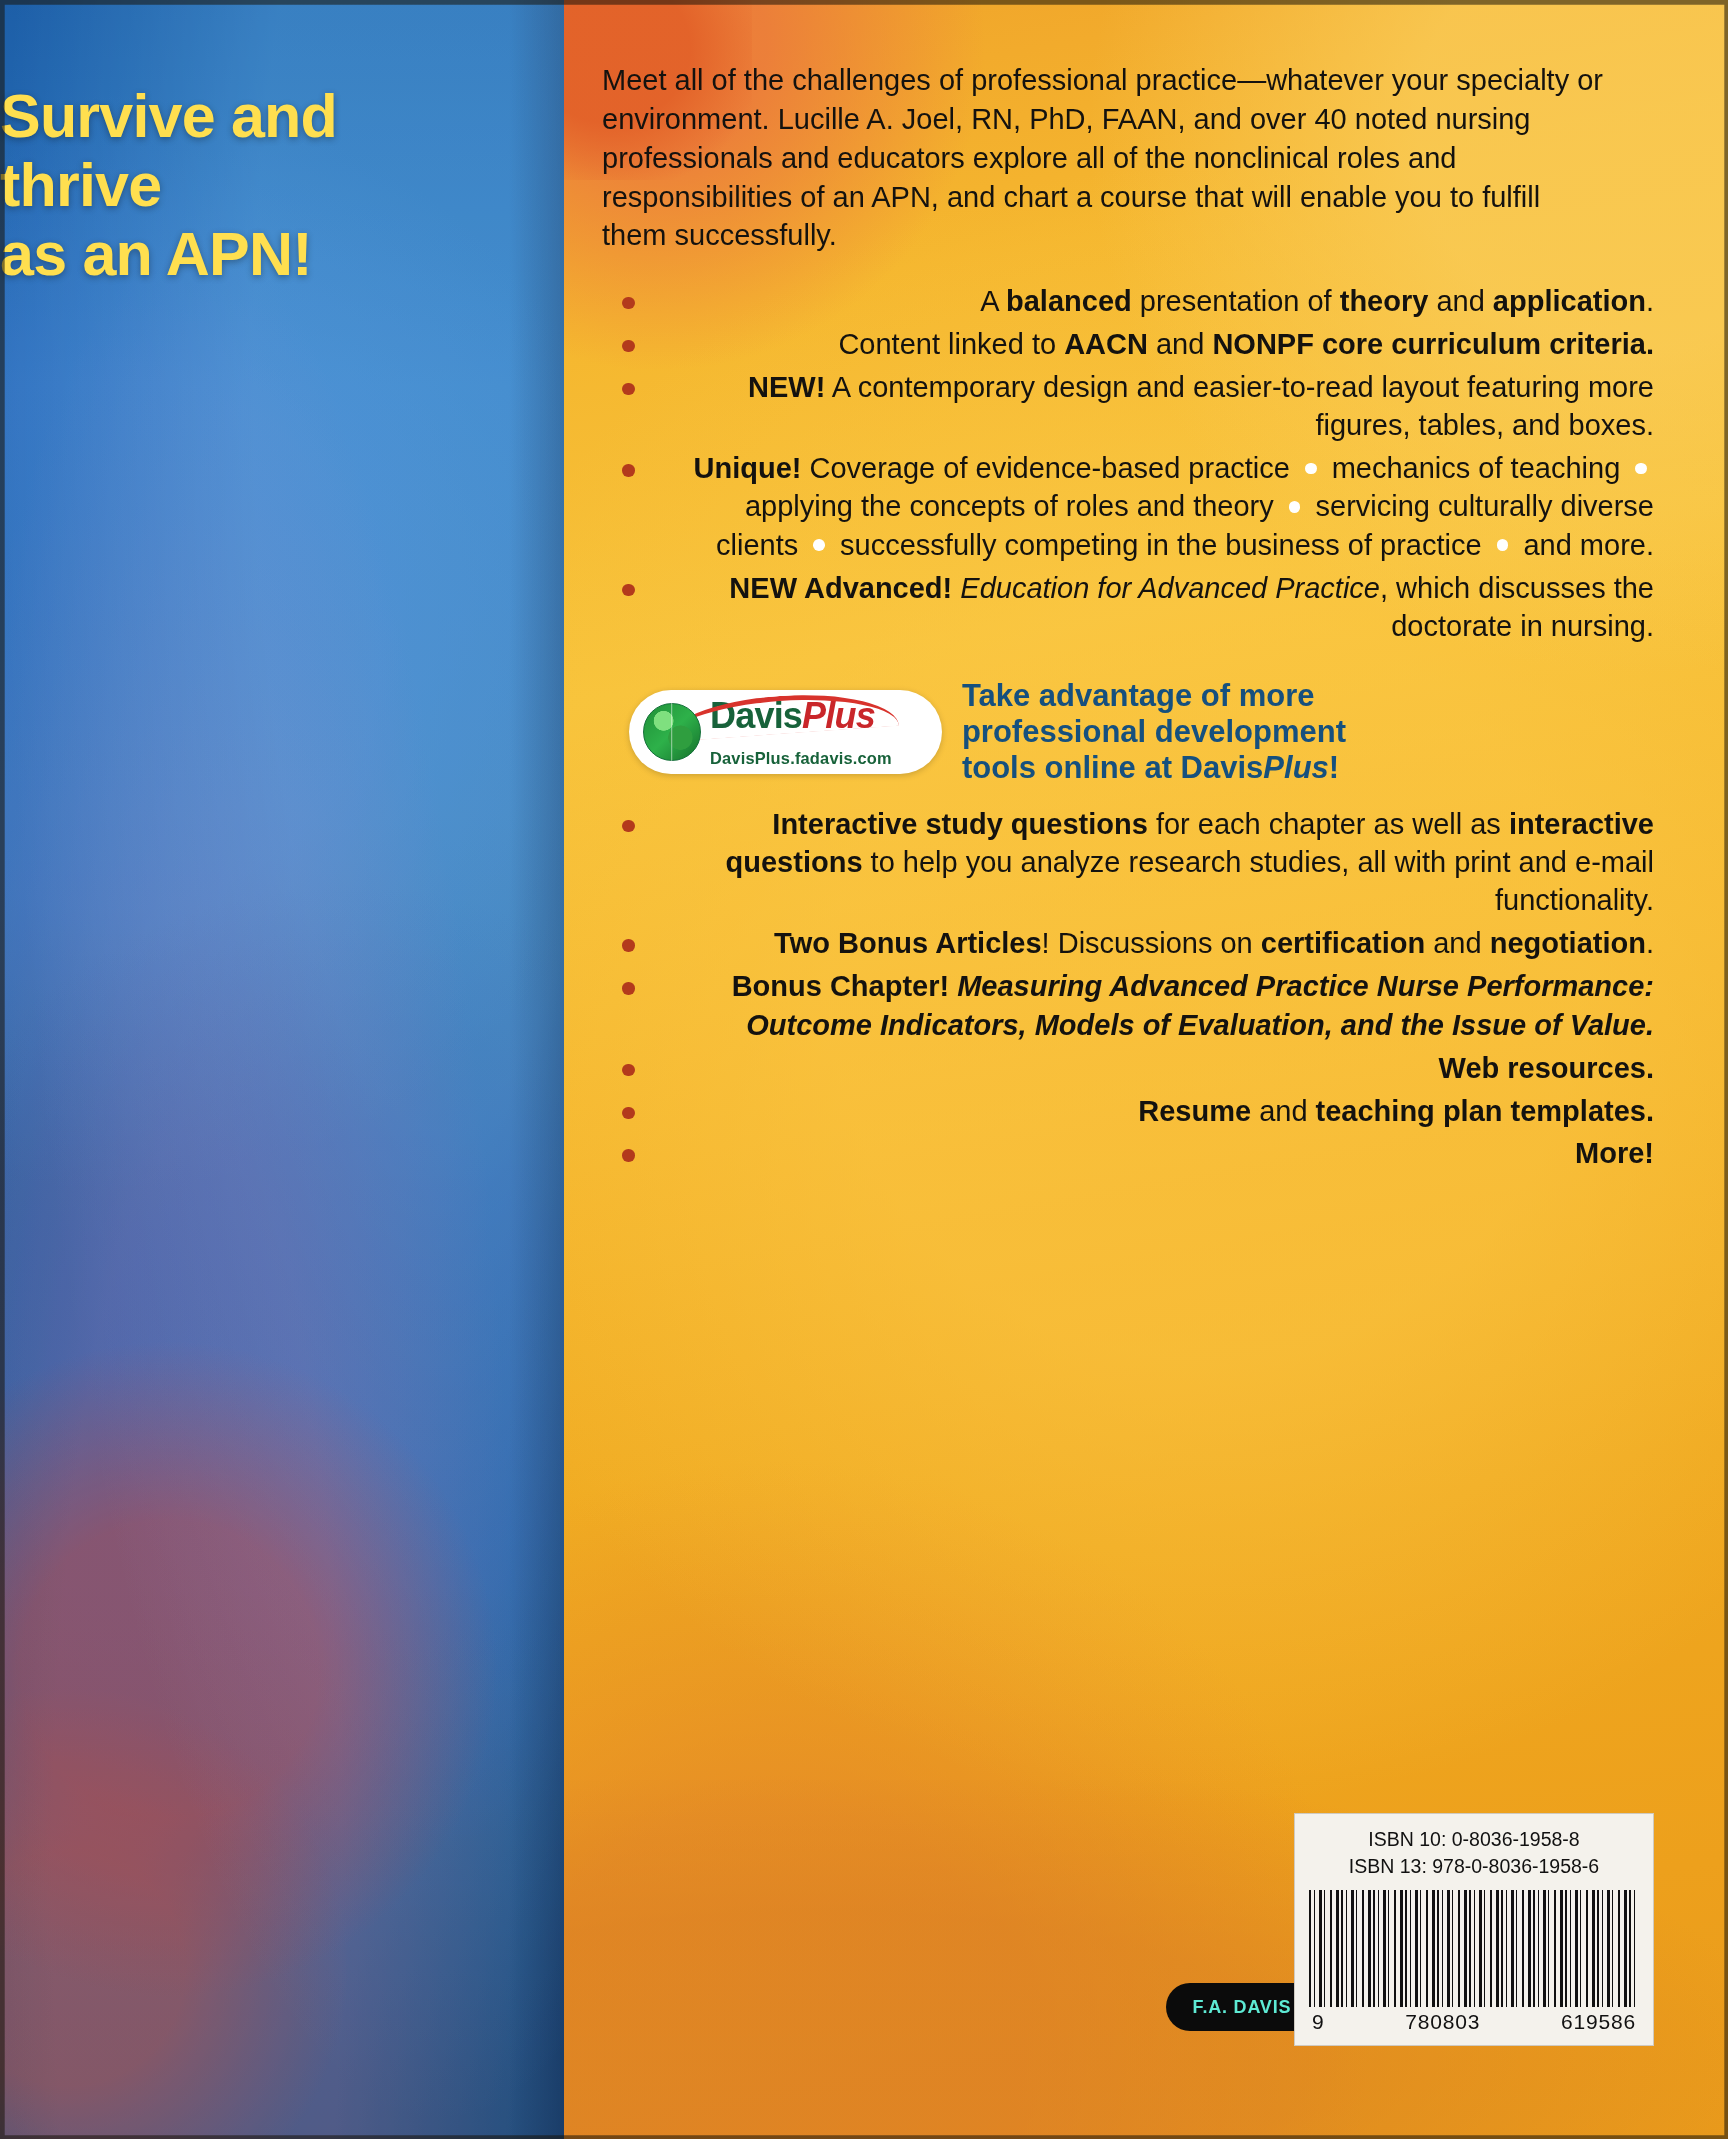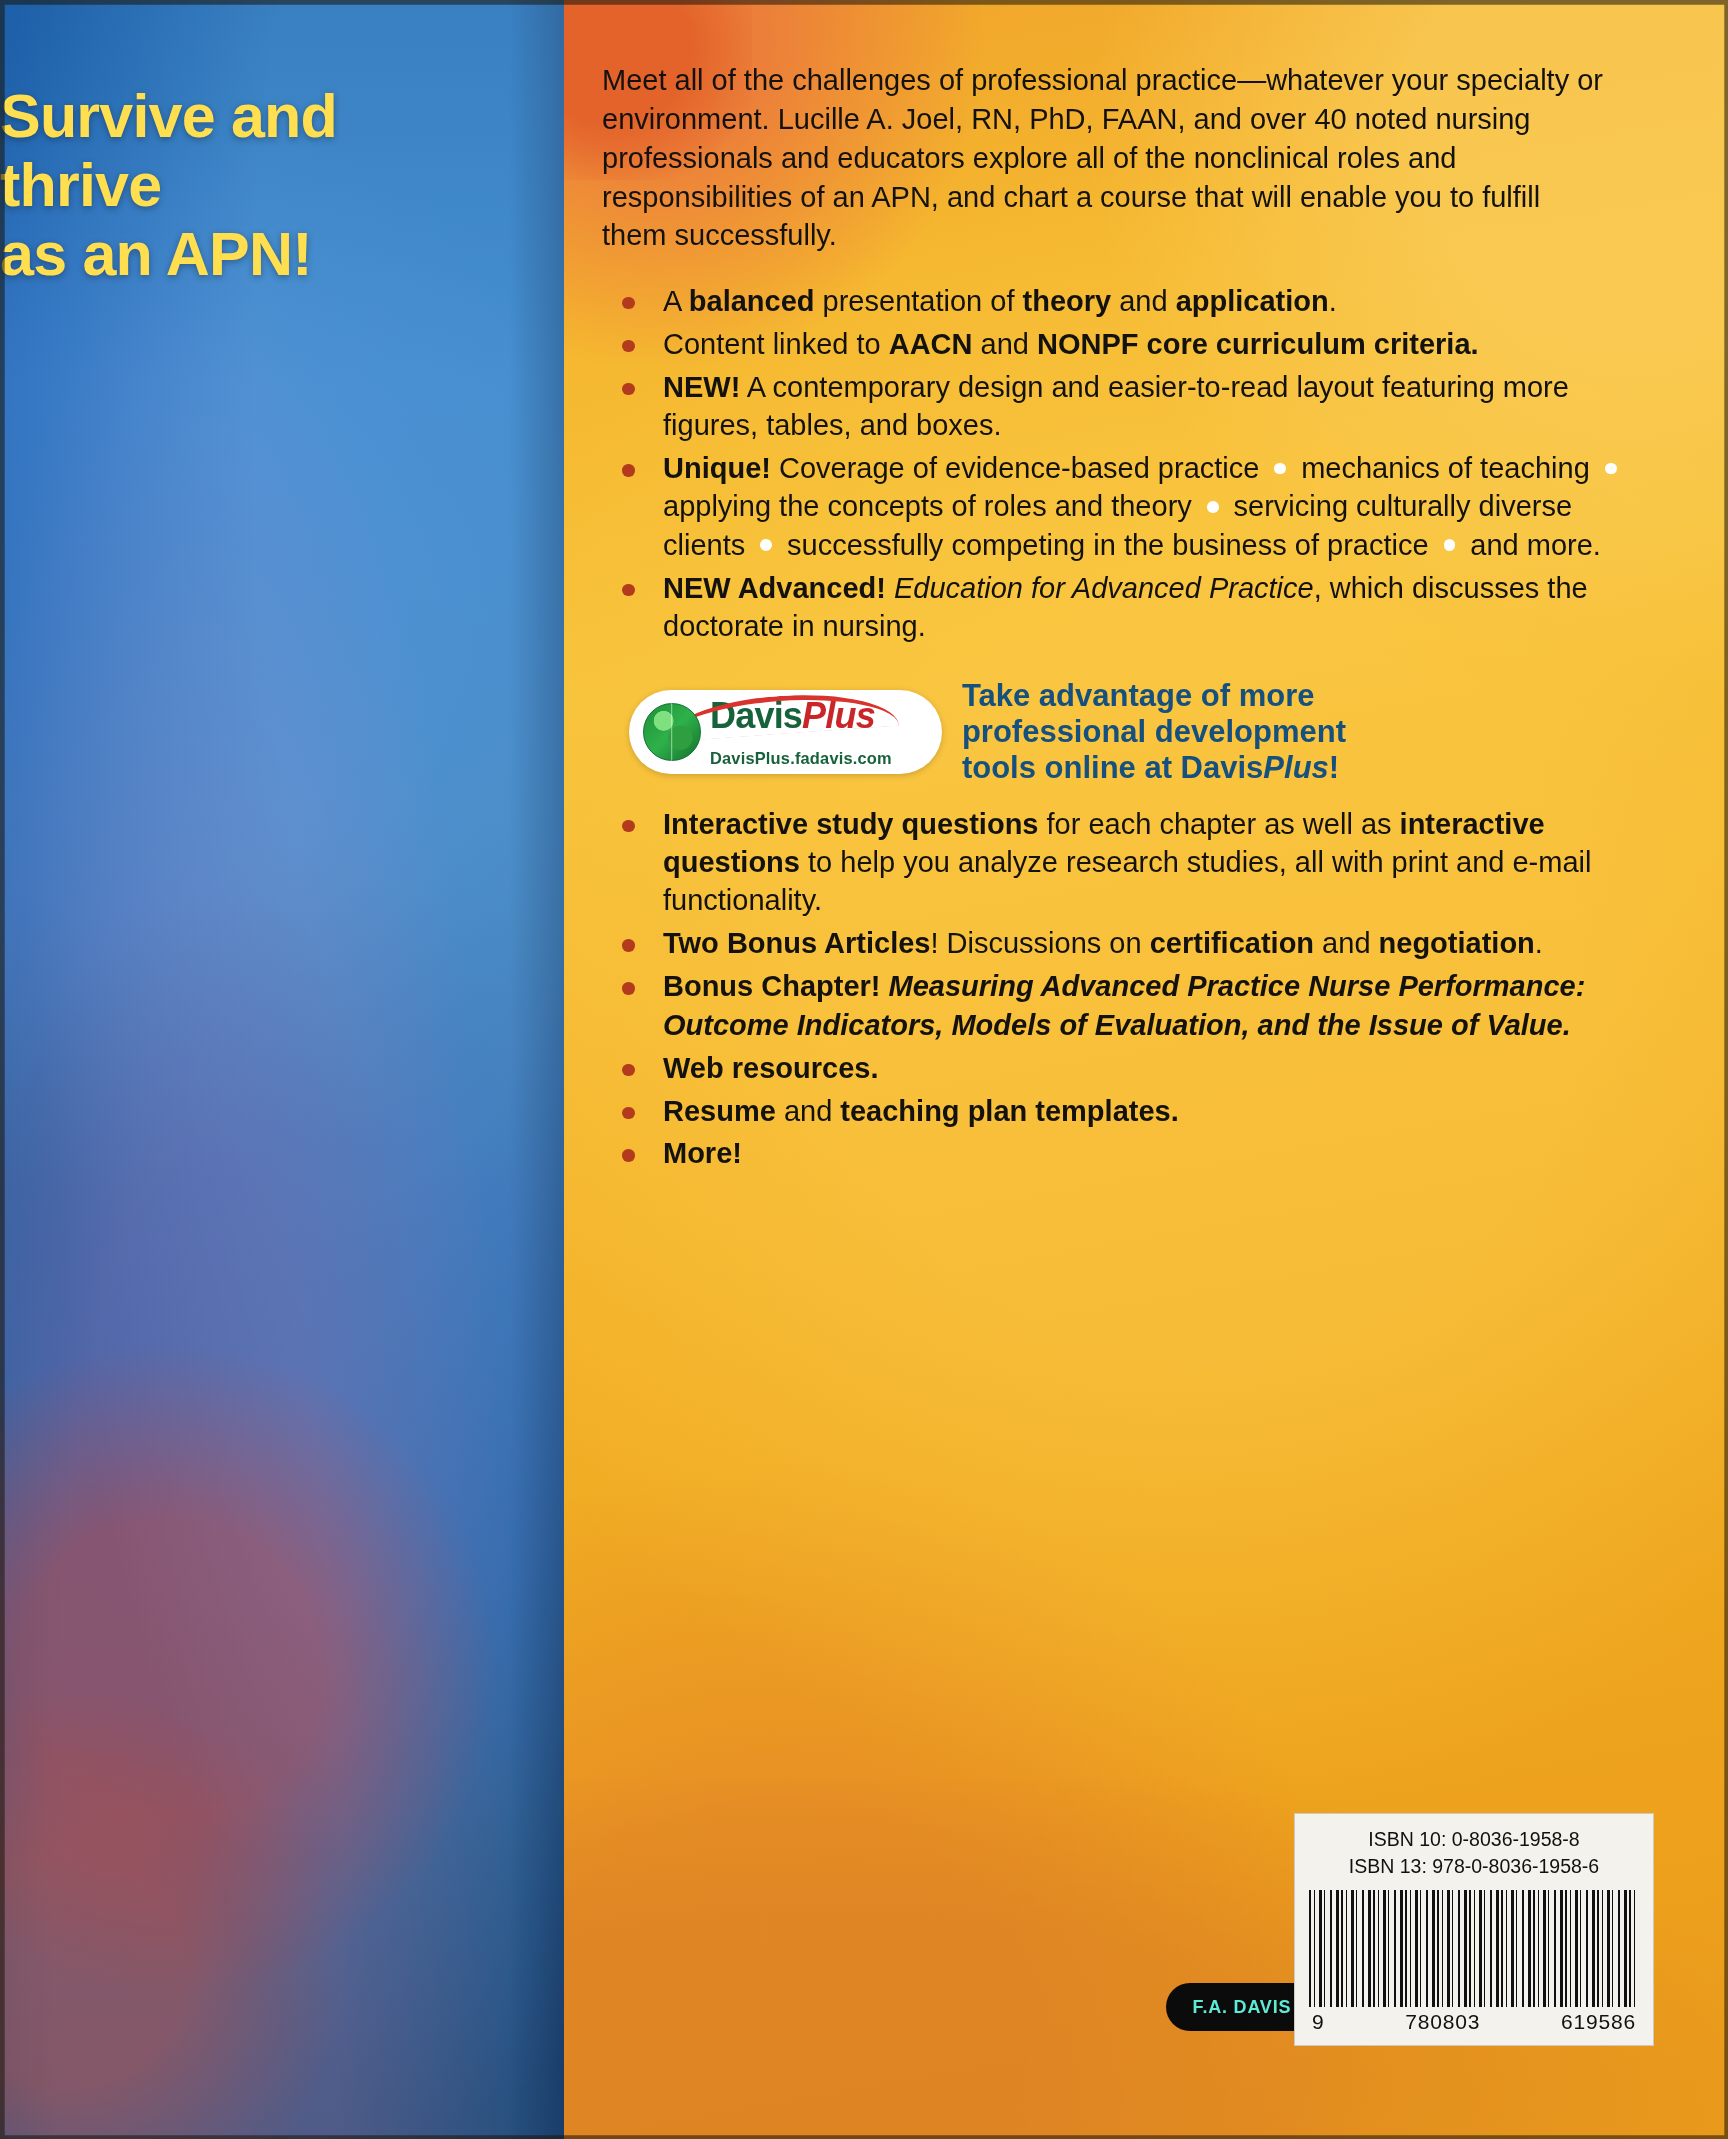--- a/index.html
+++ b/index.html
@@ -121,20 +121,21 @@
     line-height: 1.34;
     color: #14120f;
     margin: 0 0 26.6px 0;
     max-width: 1001px;
   }
 
   ul.features {
     list-style: none;
     margin: 0;
     padding: 0;
+    text-align: right;
   }
   ul.features > li {
     position: relative;
     padding-left: 61px;
     margin-bottom: 4.7px;
     font-size: 29px;
     line-height: 1.32;
     color: #14120f;
   }
   ul.features > li::before {

